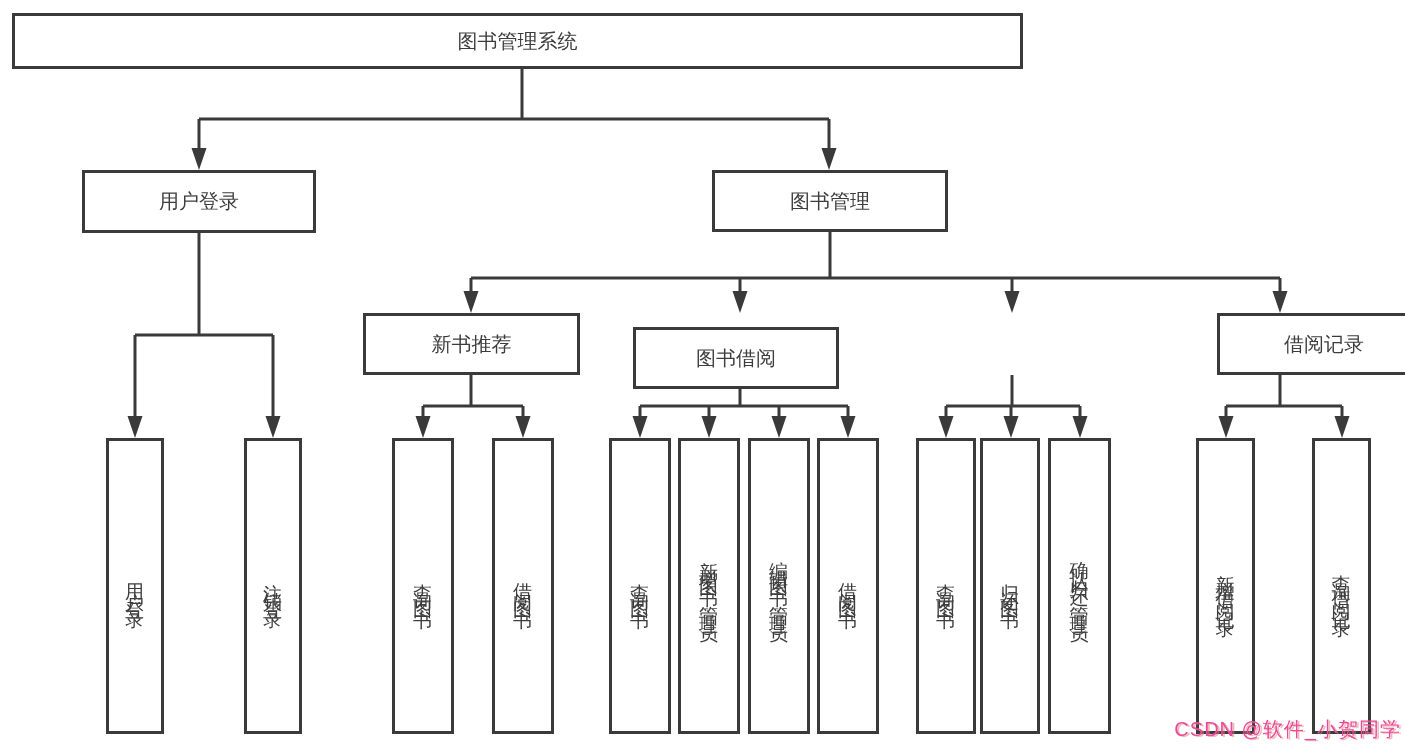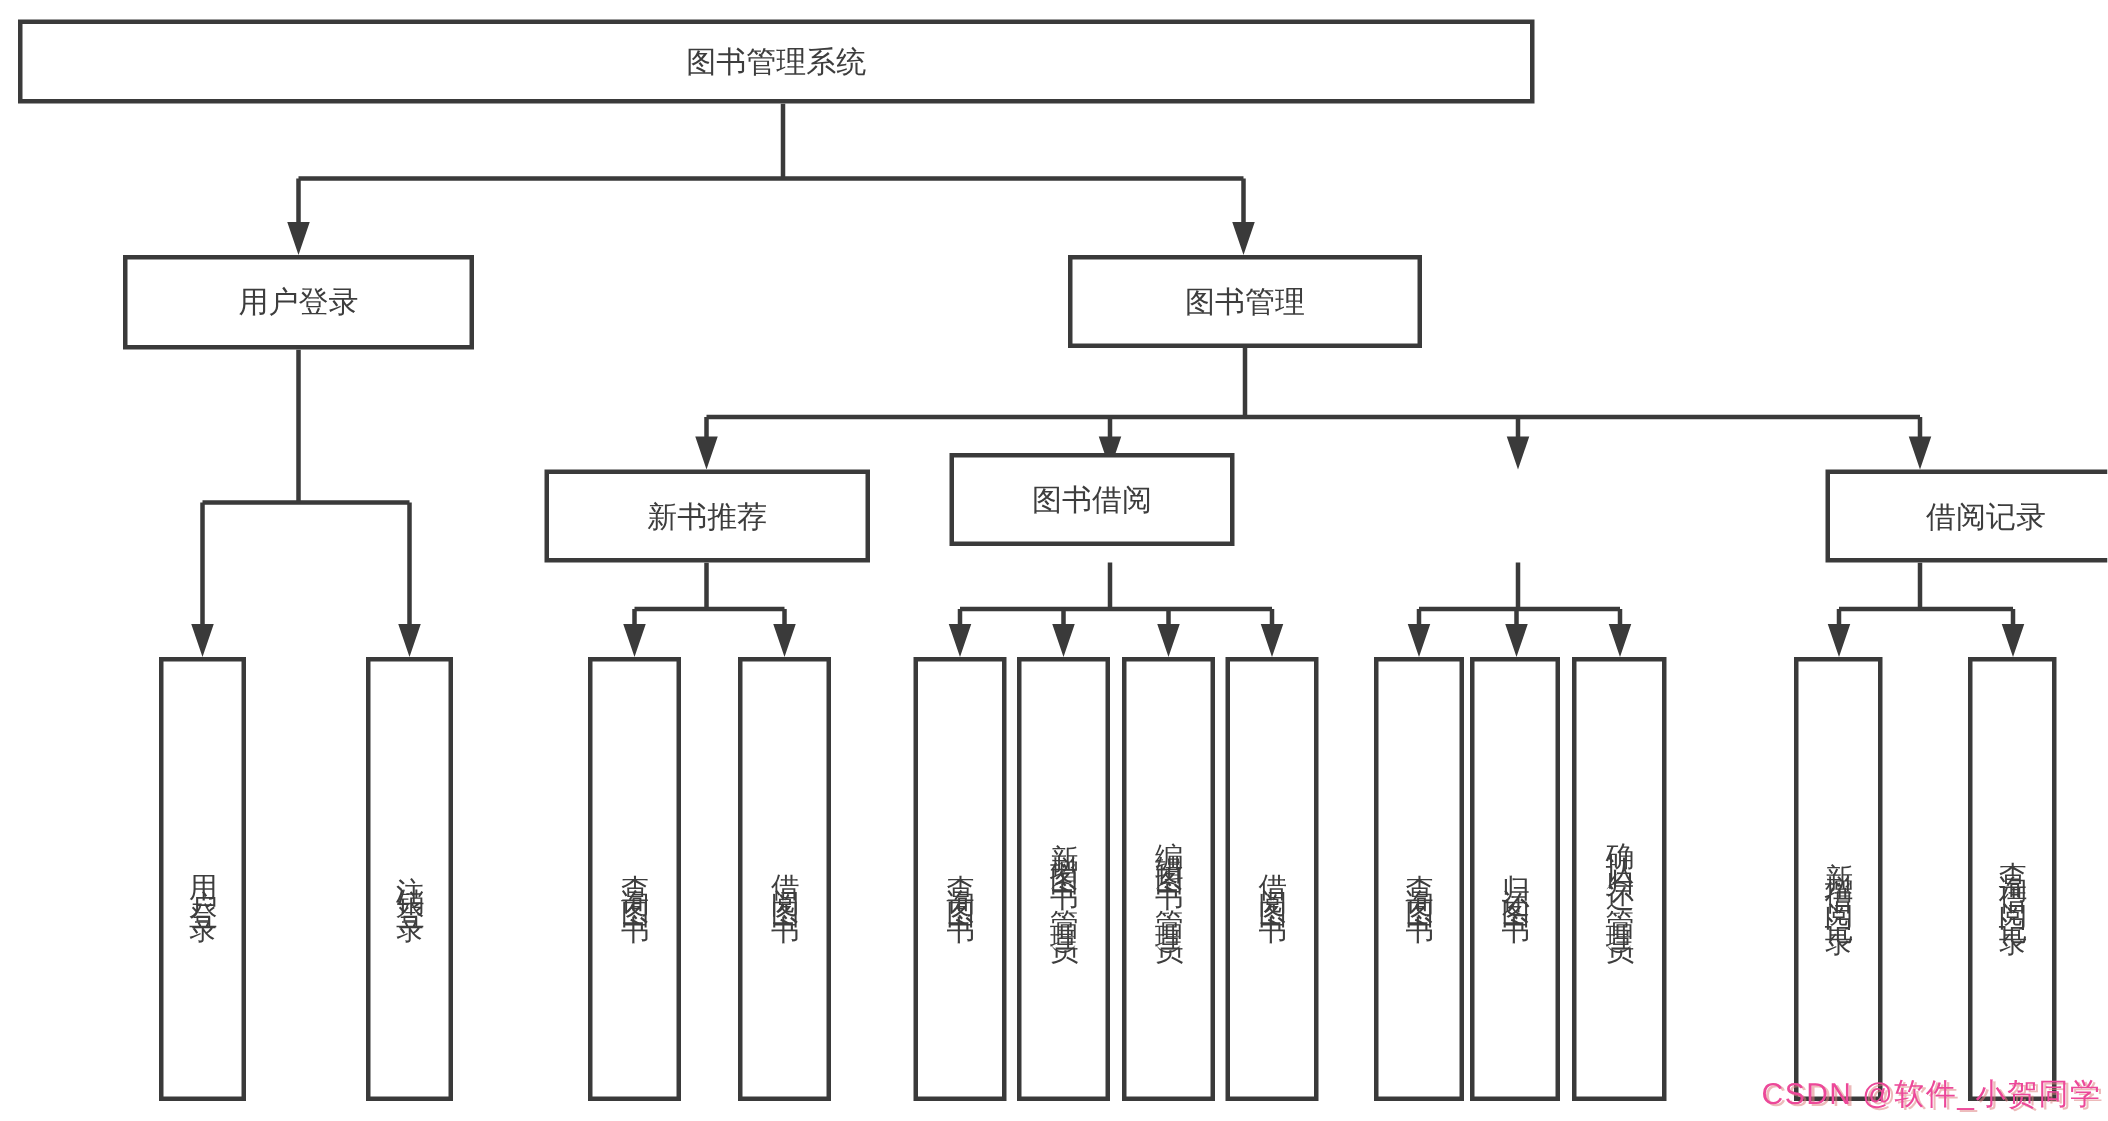--- a/index.html
+++ b/index.html
@@ -74,21 +74,21 @@
   <div class="node" style="left:82px; top:170px; width:234px; height:63px;">
     <span>用户登录</span>
   </div>
   <div class="node" style="left:363px; top:313px; width:217px; height:62px;">
     <span>新书推荐</span>
   </div>
 
   <div class="node" style="left:712px; top:170px; width:236px; height:62px;">
     <span>图书管理</span>
   </div>
-  <div class="node" style="left:633px; top:302px; width:190px; height:62px;">
+  <div class="node" style="left:633px; top:327px; width:206px; height:62px;">
     <span>图书借阅</span>
   </div>
   <div class="node" style="left:1173px; top:313px; width:214px; height:62px;margin-left:44px;">
     <span>借阅记录</span>
   </div>
 
   <div class="node" style="left:106px; top:438px; width:58px; height:296px;">
     <span class="vlabel">用户登录</span>
   </div>
   <div class="node" style="left:244px; top:438px; width:58px; height:296px;">

